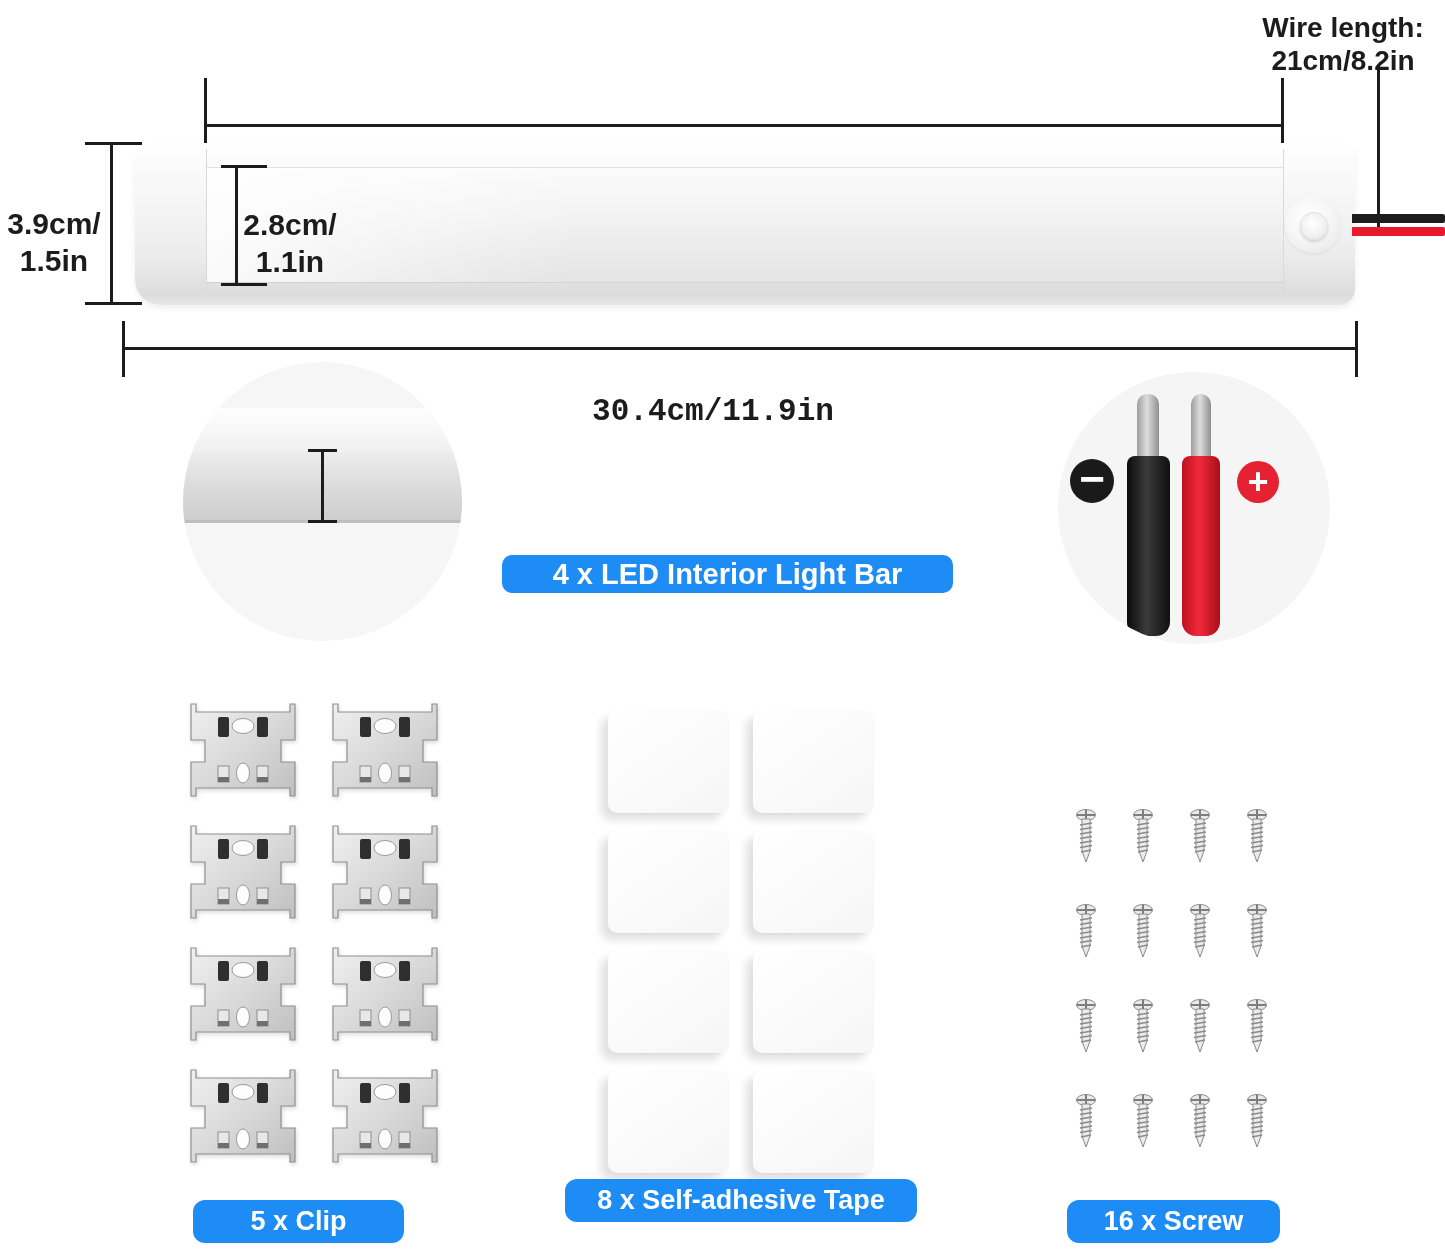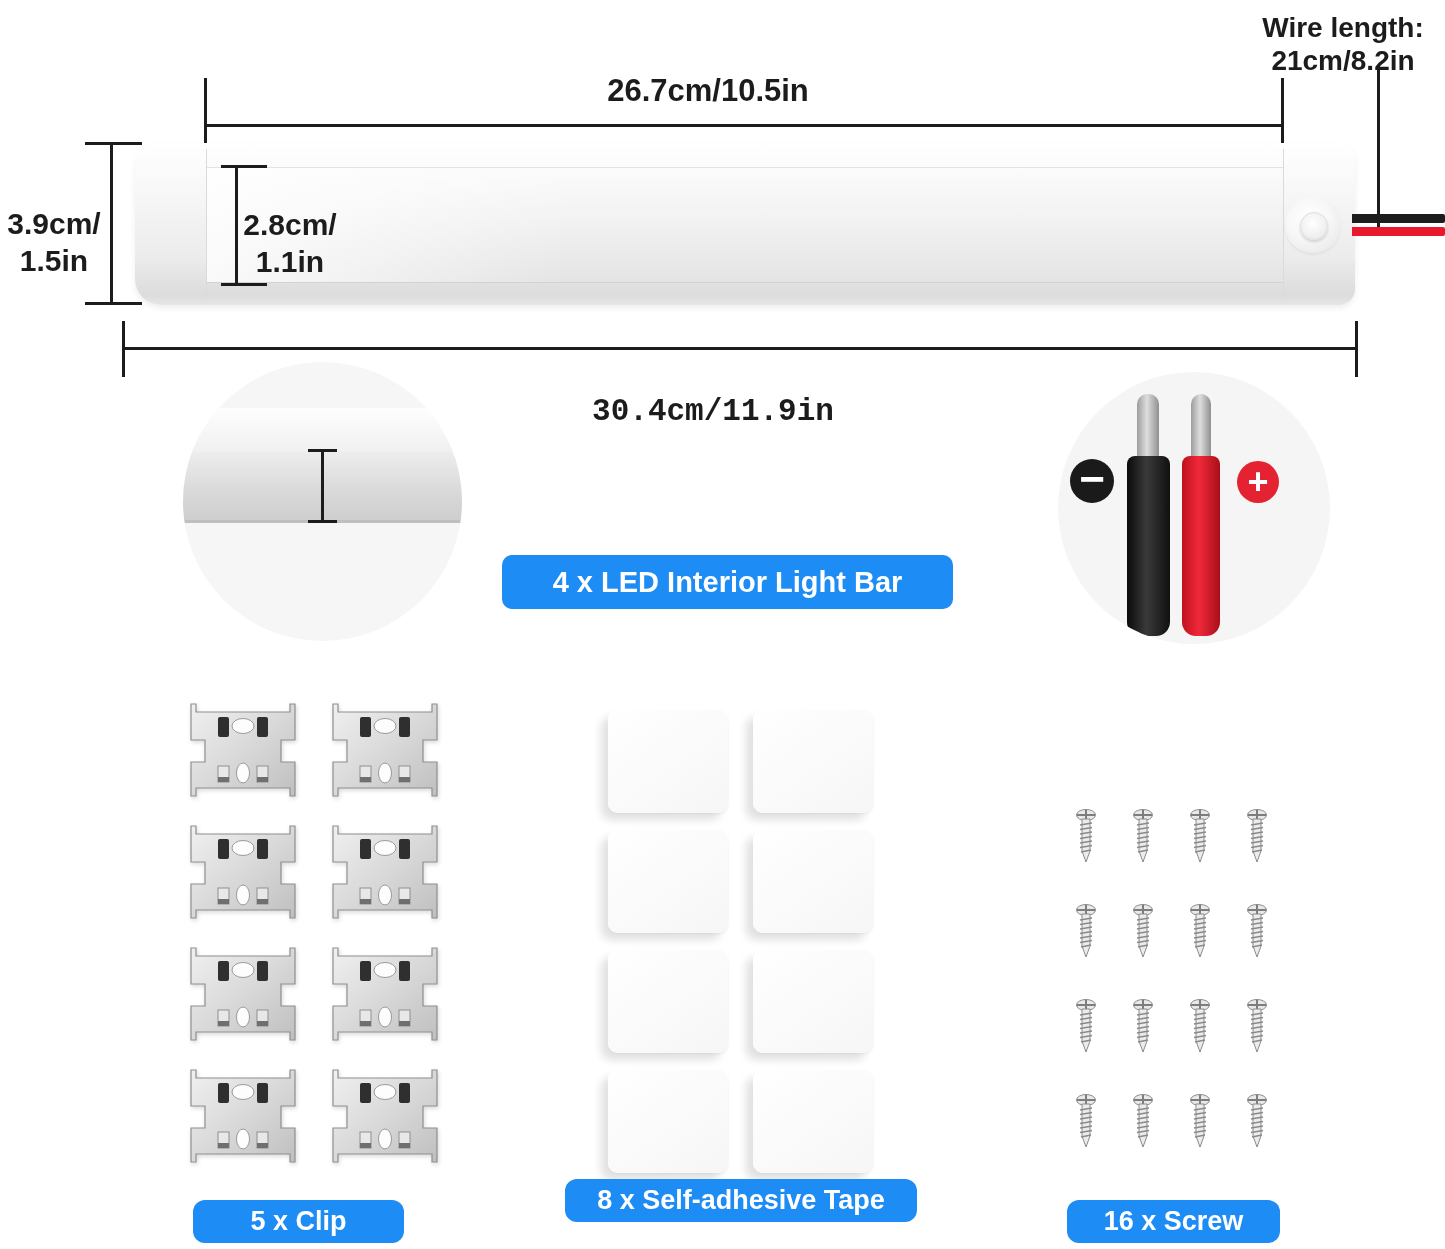--- a/index.html
+++ b/index.html
@@ -80,21 +80,21 @@
   .wbody-neg{left:69px;width:43px;background:linear-gradient(90deg,#0a0a0a,#3a3a3a 45%,#101010);}
   .wbody-pos{left:124px;width:38px;background:linear-gradient(90deg,#bf111e,#f0293a 45%,#a90e19);}
   .pol-badge{position:absolute;border-radius:50%;color:#fff;font-weight:bold;
     display:flex;align-items:center;justify-content:center;}
   .pol-neg{left:12px;top:87px;width:44px;height:44px;background:#1a1a1a;font-size:44px;padding-bottom:4px;box-sizing:border-box;}
   .pol-pos{left:179px;top:89px;width:42px;height:42px;background:#e42231;font-size:36px;}
 
   
   .pill{position:absolute;background:var(--accent,#1d8cf4);color:#fff;font-weight:bold;
     display:flex;align-items:center;justify-content:center;border-radius:12px;white-space:nowrap;}
-  .pill-product{left:502px;top:555px;width:451px;height:54px;font-size:29px;border-radius:10px;}
+  .pill-product{left:502px;top:555px;width:451px;height:38px;font-size:29px;border-radius:10px;}
   .pill-clip{left:193px;top:1200px;width:211px;height:43px;font-size:27px;}
   .pill-tape{left:565px;top:1179px;width:352px;height:43px;font-size:27px;}
   .pill-screw{left:1067px;top:1200px;width:213px;height:43px;font-size:27px;}
 
   
   .grid{position:absolute;display:grid;}
   .clip-grid{left:188px;top:699px;grid-template-columns:repeat(2,110px);column-gap:32px;row-gap:24px;}
   .clip-item{width:110px;height:98px;filter:drop-shadow(1px 2px 2px rgba(0,0,0,0.15));}
   .tape-grid{left:608px;top:710px;grid-template-columns:repeat(2,120px);column-gap:25px;row-gap:17px;}
   .tape-item{width:120px;height:103px;border-radius:10px;
@@ -107,21 +107,20 @@
 <body>
 
 <div class="canvas" style="--accent: #1d8cf4; --neg: #1d1d1d; --pos: #e8192c; --ink: #1c1c1c;">
 
   <div class="dim-text wire-label">
     <span style="display:block">Wire length:</span>
     <span style="display:block">21cm/8.2in</span>
   </div>
   <div class="abs ink wire-vline"></div>
 
-  <div class="dim-text top-dim-text">26.7cm/10.5in</div>
   <div class="abs ink top-dim-hline"></div>
   <div class="abs ink top-dim-tick-l"></div>
   <div class="abs ink top-dim-tick-r"></div>
 
   <div class="abs bar">
     <div class="lens"></div>
     <div class="seam seam-l"></div>
     <div class="seam seam-r"></div>
     <div class="btn-bump"></div>
     <div class="btn"></div>

